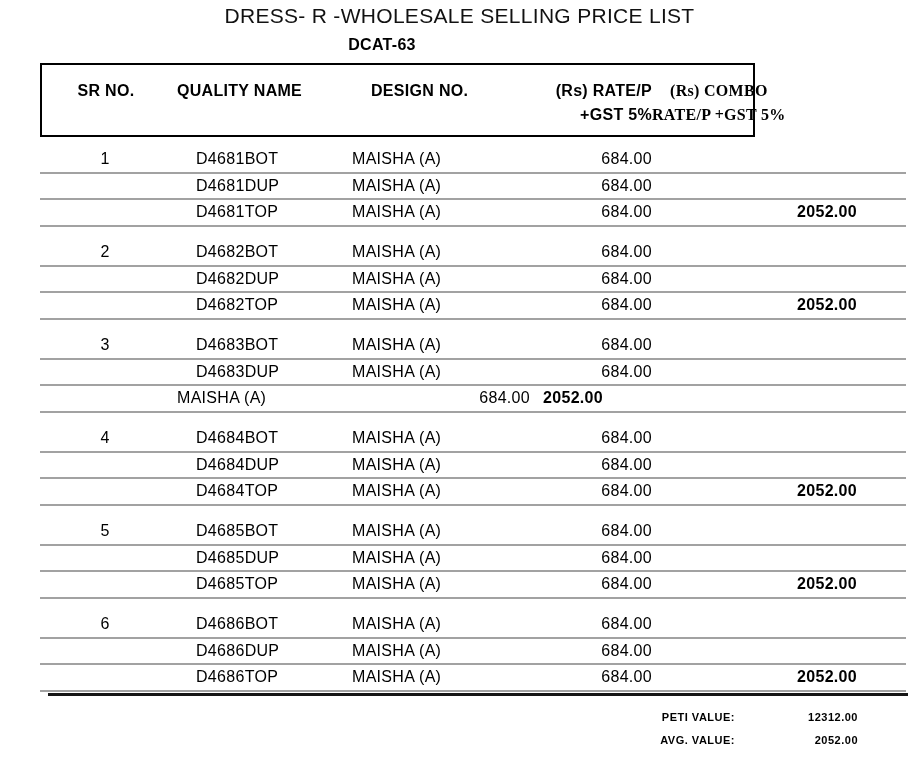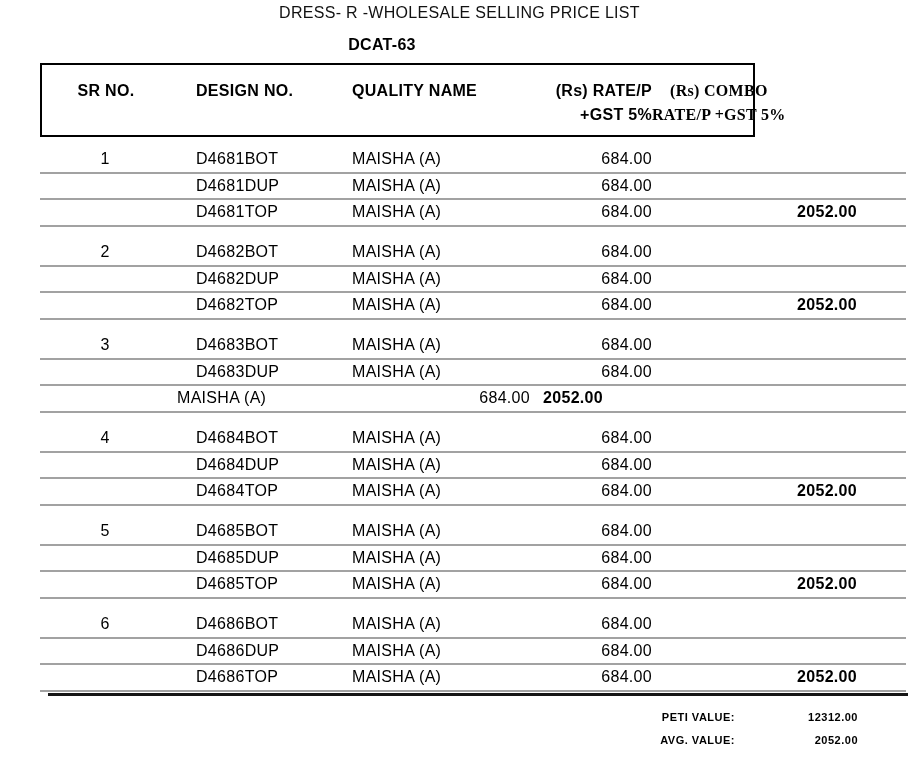--- a/index.html
+++ b/index.html
@@ -15,21 +15,21 @@
     font-family: "Liberation Sans", sans-serif;
     color: #000;
     letter-spacing: 0.3px;
   }
   .title {
     position: absolute;
     top: 4px;
     left: 0;
     width: 919px;
     text-align: center;
-    font-size: 16px;
+    font-size: 21px;
     font-weight: 400;
     color: #111;
   }
   .subtitle {
     position: absolute;
     top: 36px;
     left: 0;
     width: 764px;
     text-align: center;
     font-size: 16px;
@@ -104,22 +104,22 @@
   .f-value { position: absolute; right: 61px;  white-space: nowrap; }
 </style>
 </head>
 <body>
 
 <div class="title">DRESS- R -WHOLESALE SELLING PRICE LIST</div>
 <div class="subtitle">DCAT-63</div>
 
 <div class="header-box">
   <div class="hc c-sr">SR NO.</div>
+  <div class="hc c-quality">QUALITY NAME</div>
   <div class="hc c-design">DESIGN NO.</div>
-  <div class="hc c-quality">QUALITY NAME</div>
   <div class="hc c-rate">
     <div>(Rs) RATE/P</div>
     <div>+GST 5%</div>
   </div>
   <div class="hc c-combo">
     <div class="combo-inner">
       <div>(Rs) COMBO</div>
       <div>RATE/P +GST 5%</div>
     </div>
   </div>

